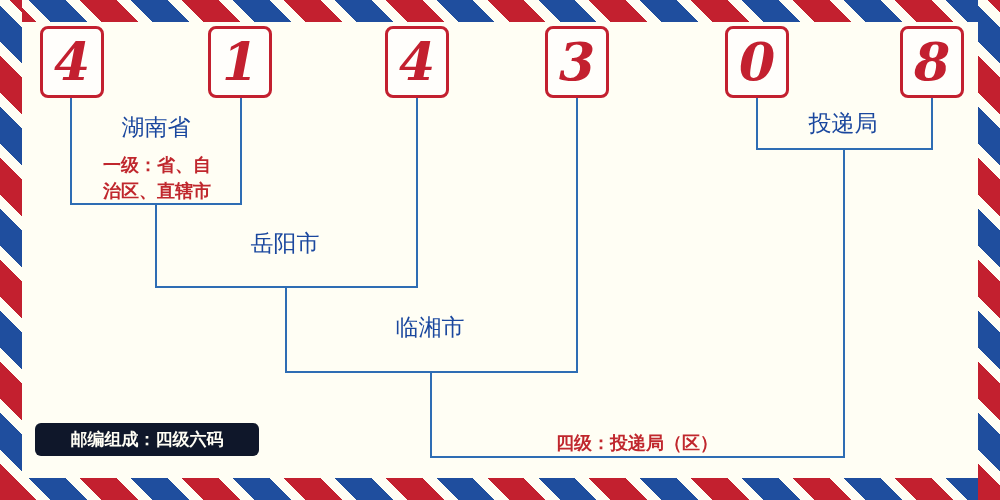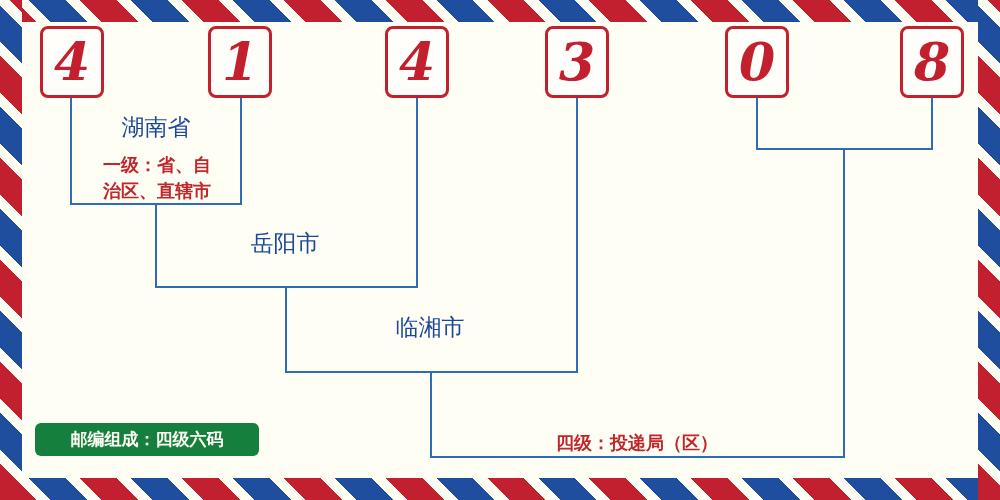--- a/index.html
+++ b/index.html
@@ -49,21 +49,21 @@
     position:absolute; text-align:center;
     color:#1a479e; font-weight:normal; font-size:23px;
   }
   .desc {
     position:absolute; text-align:center;
     color:#c0272d; font-weight:bold; font-size:18px; line-height:1.45;
   }
 
   .badge {
     position:absolute; left:35px; top:423px; width:224px; height:33px;
-    background:#15803d; color:#fffef4; border-radius:6px;
+    background:#0f172a; color:#fffef4; border-radius:6px;
     font-size:17px; font-weight:bold; text-align:center; line-height:33px;
   }
 </style>
 </head>
 <body>
 
 <div class="canvas">
 
   <div class="stripe stripe-top"></div>
   <div class="stripe stripe-bottom"></div>
@@ -111,16 +111,17 @@
 
   <div class="name" style="left:76px; top:112px; width:160px;">湖南省</div>
   <div class="desc" style="left:96px; top:144px; width:122px;margin-top:8px;">一级：省、自治区、直辖市</div>
 
   <div class="name" style="left:185px; top:228px; width:200px;">岳阳市</div>
 
   <div class="name" style="left:310px; top:312px; width:240px;">临湘市</div>
 
   <div class="desc" style="left:507px; top:430px; width:260px;">四级：投递局（区）</div>
 
+  <div class="name" style="left:763px; top:108px; width:160px;">投递局</div>
 
   <div class="badge">邮编组成：四级六码</div>
 
 </div>
 
 </body></html>

